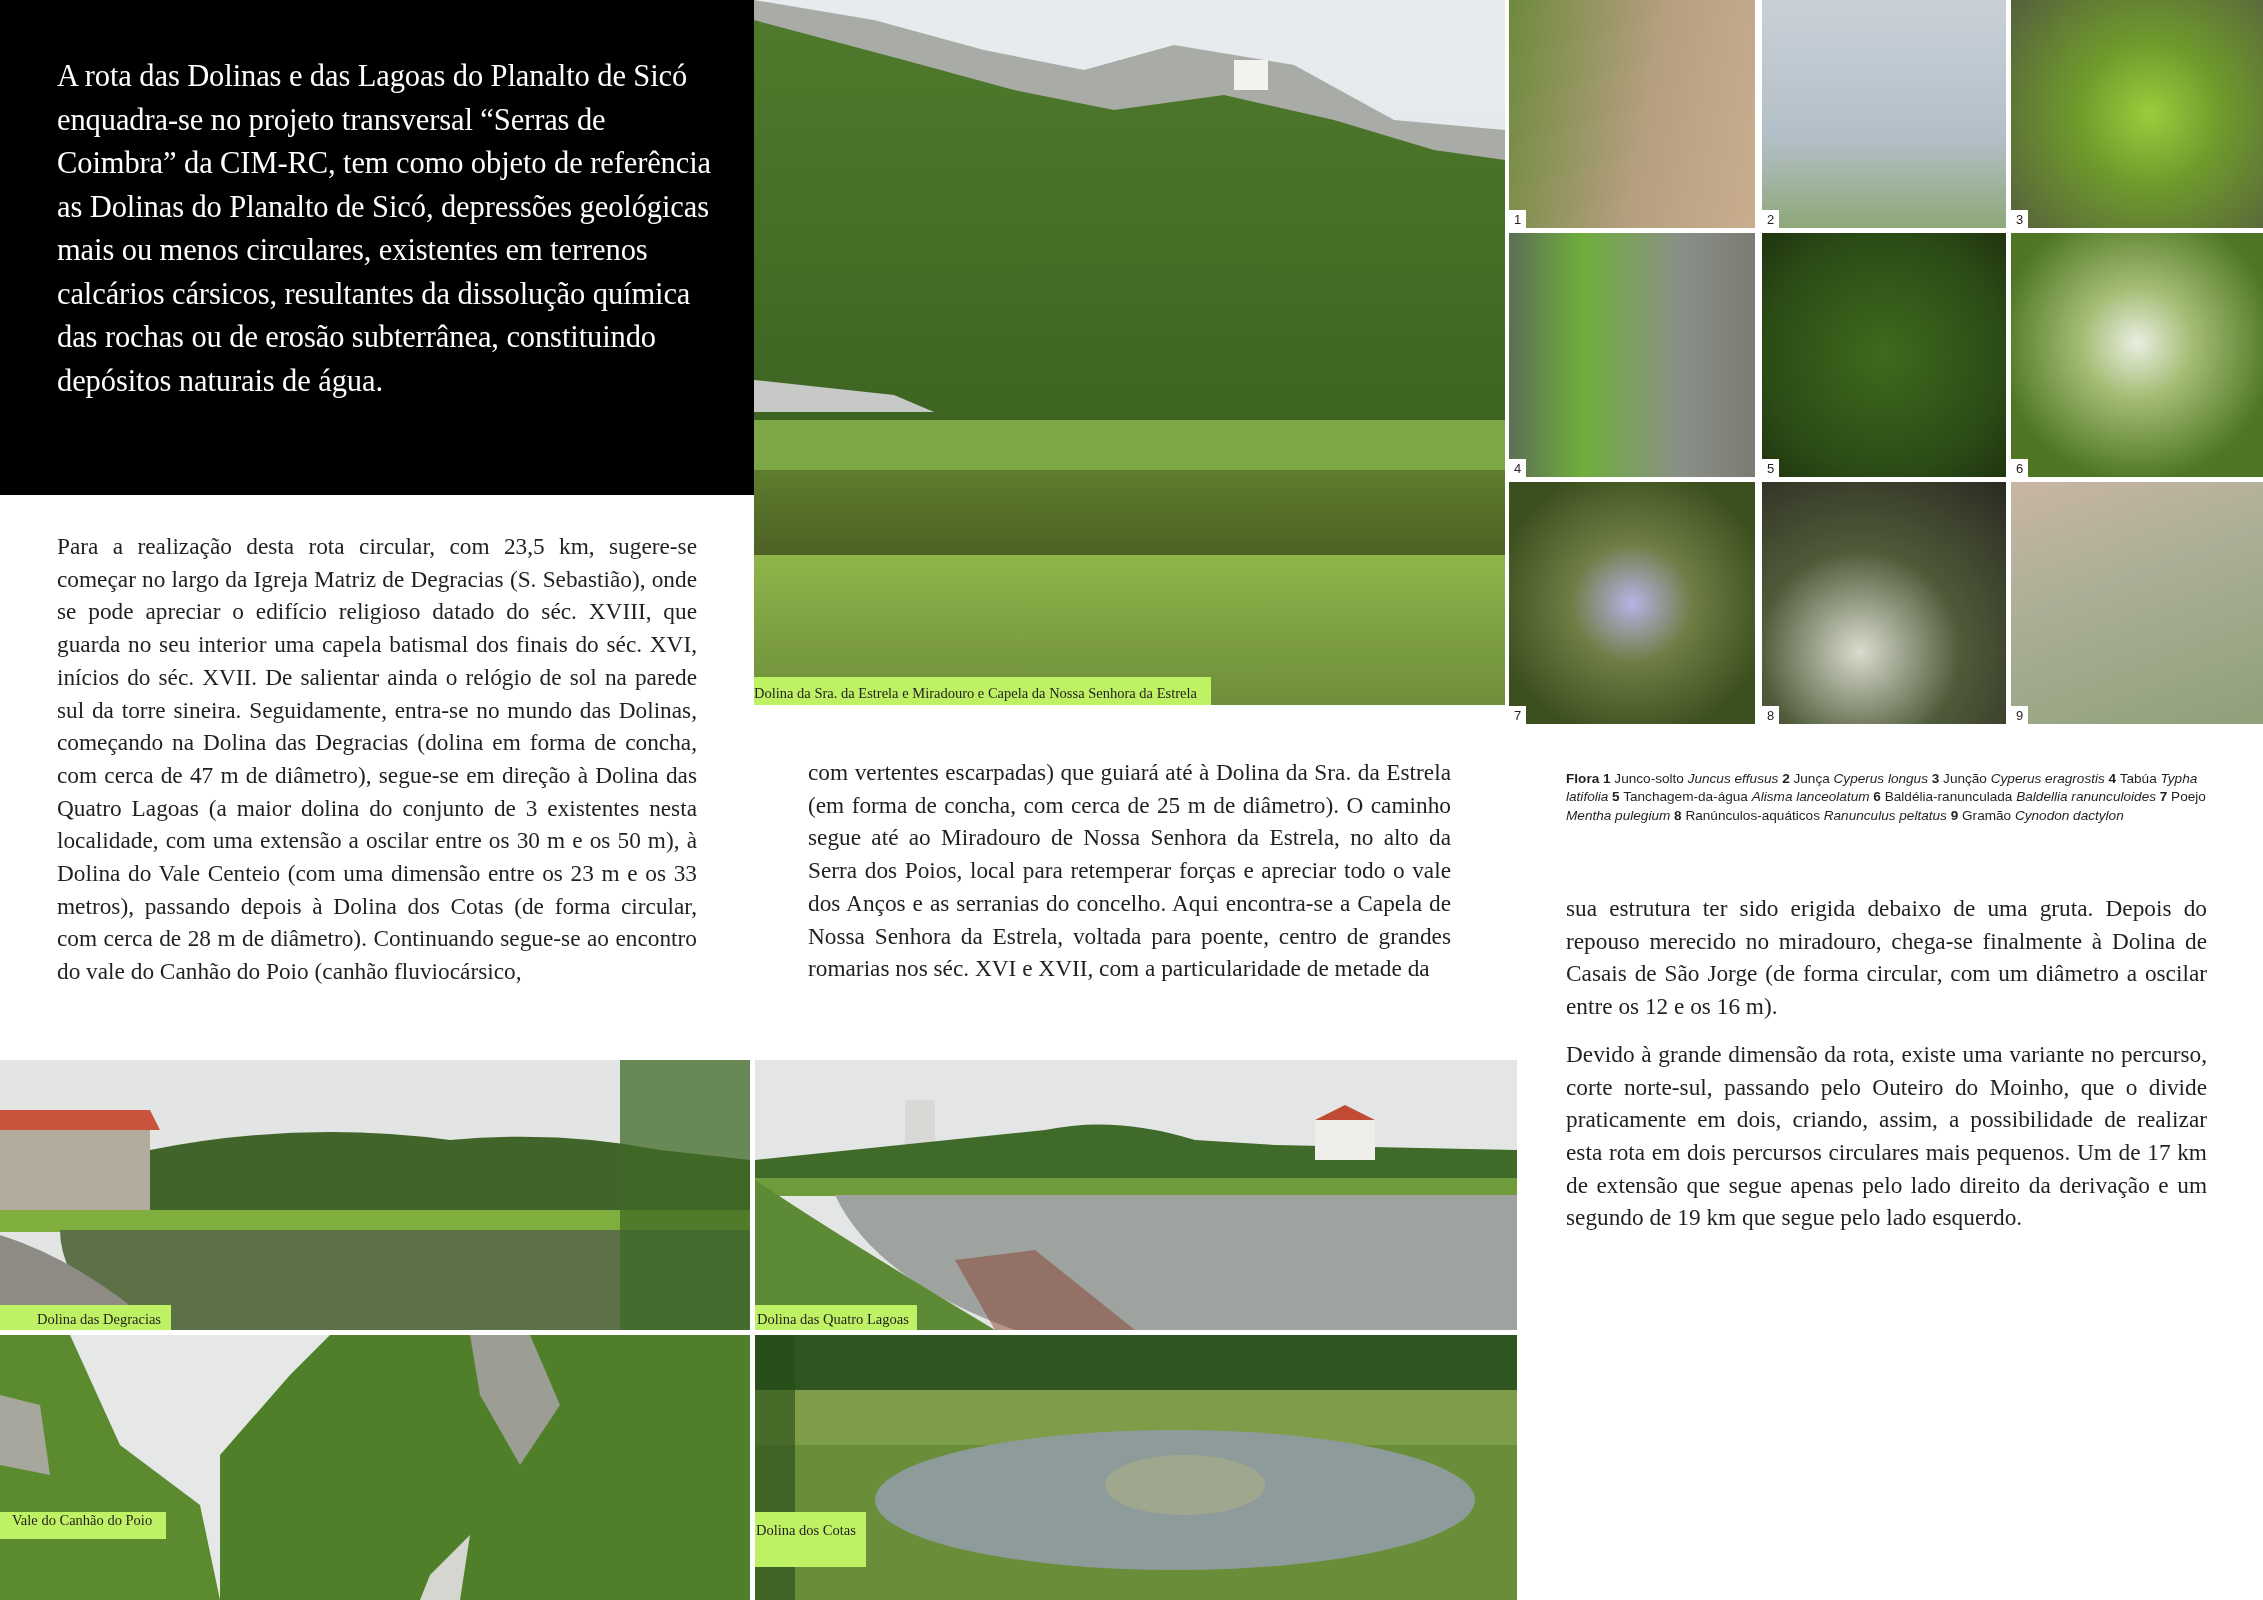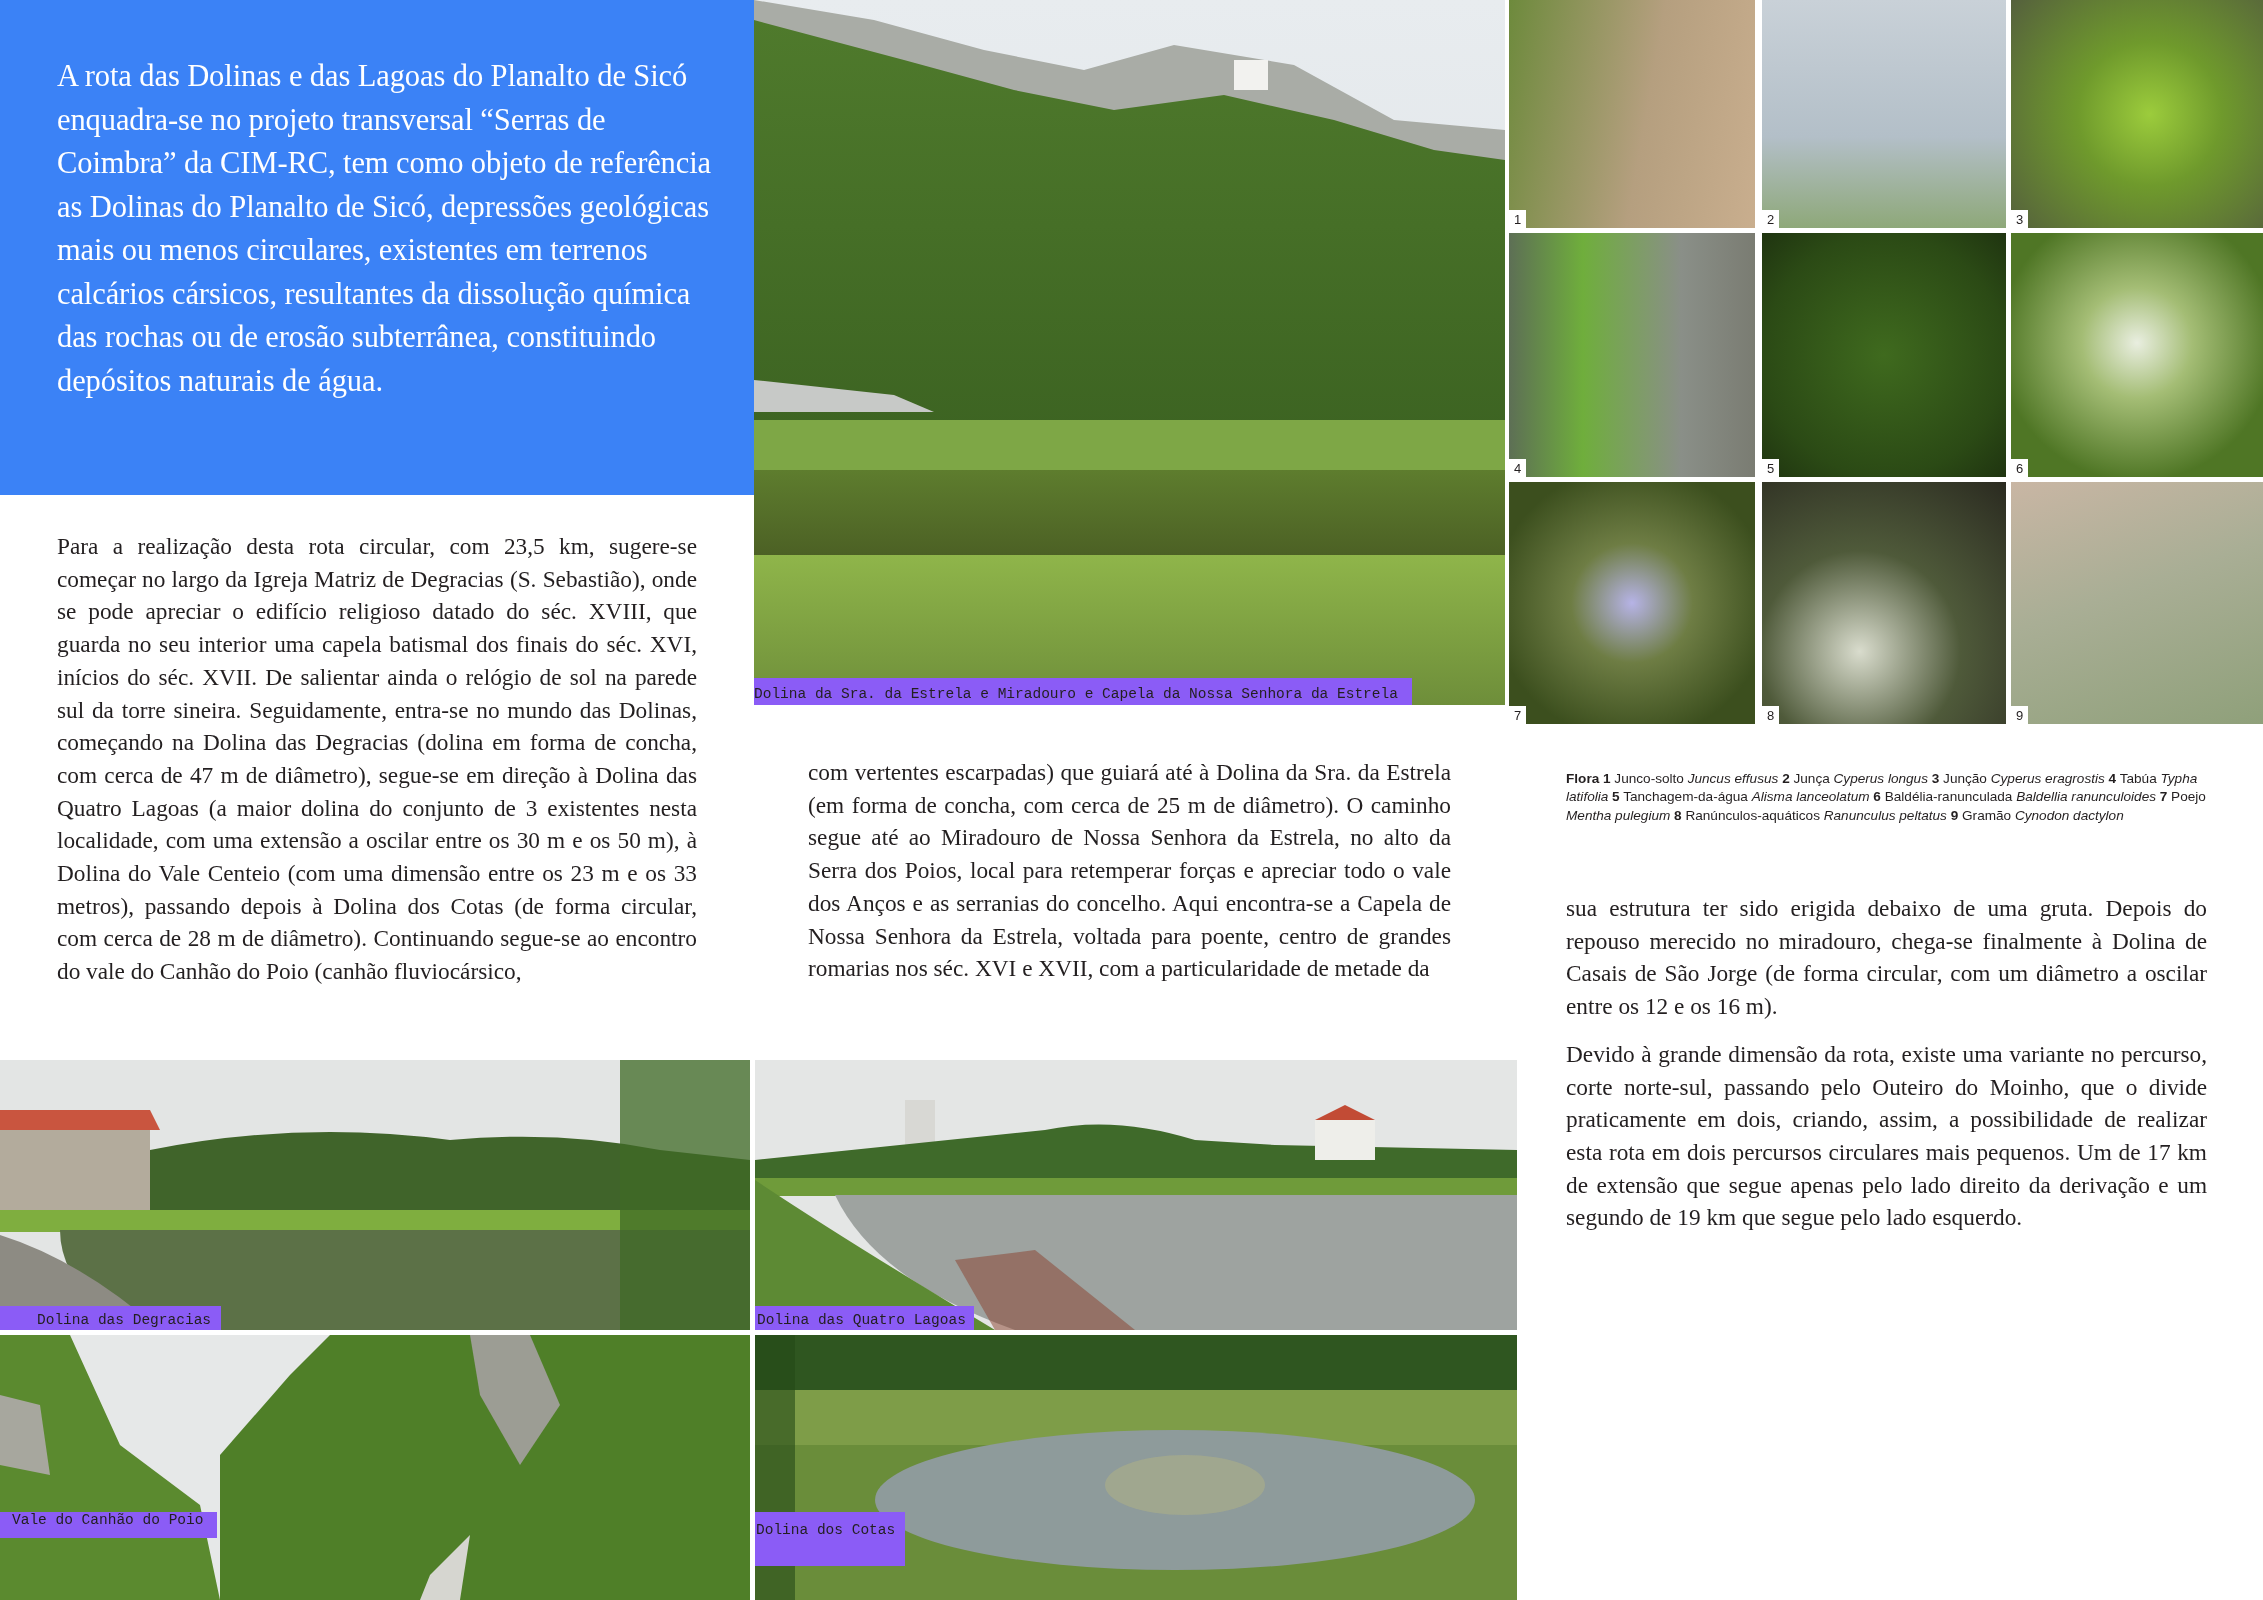--- a/index.html
+++ b/index.html
@@ -1,26 +1,26 @@
 <!DOCTYPE html>
 <html><head>
 <meta charset="utf-8">
 <style>
   html, body { margin:0; padding:0; }
   body { width:2263px; height:1600px; position:relative; overflow:hidden; background:#ffffff; font-family:"Liberation Serif", serif; color:#231f20; }
   .abs { position:absolute; }
-  .intro { left:0; top:0; width:754px; height:495px; background:#3b82f6; box-sizing:border-box; padding:55px 40px 0 57px; }
+  .intro { left:0; top:0; width:754px; height:495px; background:#000000; box-sizing:border-box; padding:55px 40px 0 57px; }
   .intro p { margin:0; color:#ffffff; font-family:"Liberation Serif", serif; font-size:30.5px; line-height:43.5px; letter-spacing:-0.1px; }
   .body-col { font-family:"Liberation Serif", serif; font-size:23.3px; line-height:32.7px; text-align:justify; color:#231f20; }
   .body-col p { margin:0 0 15px 0; }
   .col1 { left:57px; top:530px; width:640px; }
   .col2 { left:808px; top:756px; width:643px; }
   .col3 { left:1566px; top:892px; width:641px; }
   .photo { overflow:hidden; }
-  .caption { position:absolute; background:#8b5cf6; font-family:Liberation Mono, monospace; font-size:14.5px; color:#231f20; white-space:nowrap; }
+  .caption { position:absolute; background:#bef264; font-family:Liberation Serif, serif; font-size:14.5px; color:#231f20; white-space:nowrap; }
   .flora-tile { position:absolute; overflow:hidden; }
   .flora-num { position:absolute; left:0; bottom:0; background:#ffffff; font-family:"Liberation Sans", sans-serif; font-size:13px; color:#231f20; padding:2px 5px 1px 5px; }
   .flora-caption { left:1566px; top:770px; width:640px; font-family:"Liberation Sans", sans-serif; font-size:13.6px; line-height:18.4px; color:#231f20; }
   .flora-caption b { font-weight:bold; }
   .flora-caption i { font-style:italic; }
 </style>
 </head>
 <body>
 
 <div class="abs intro">

